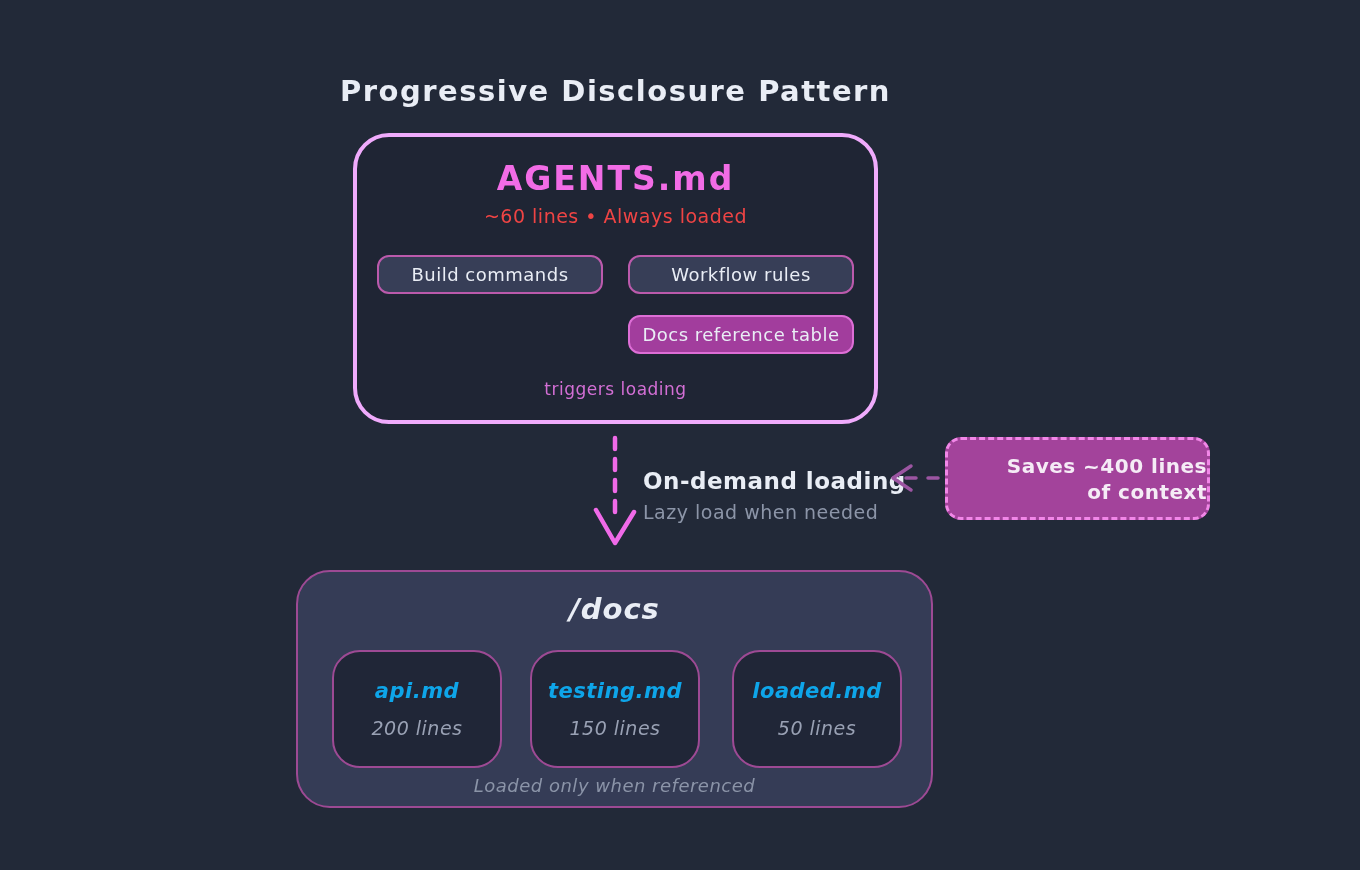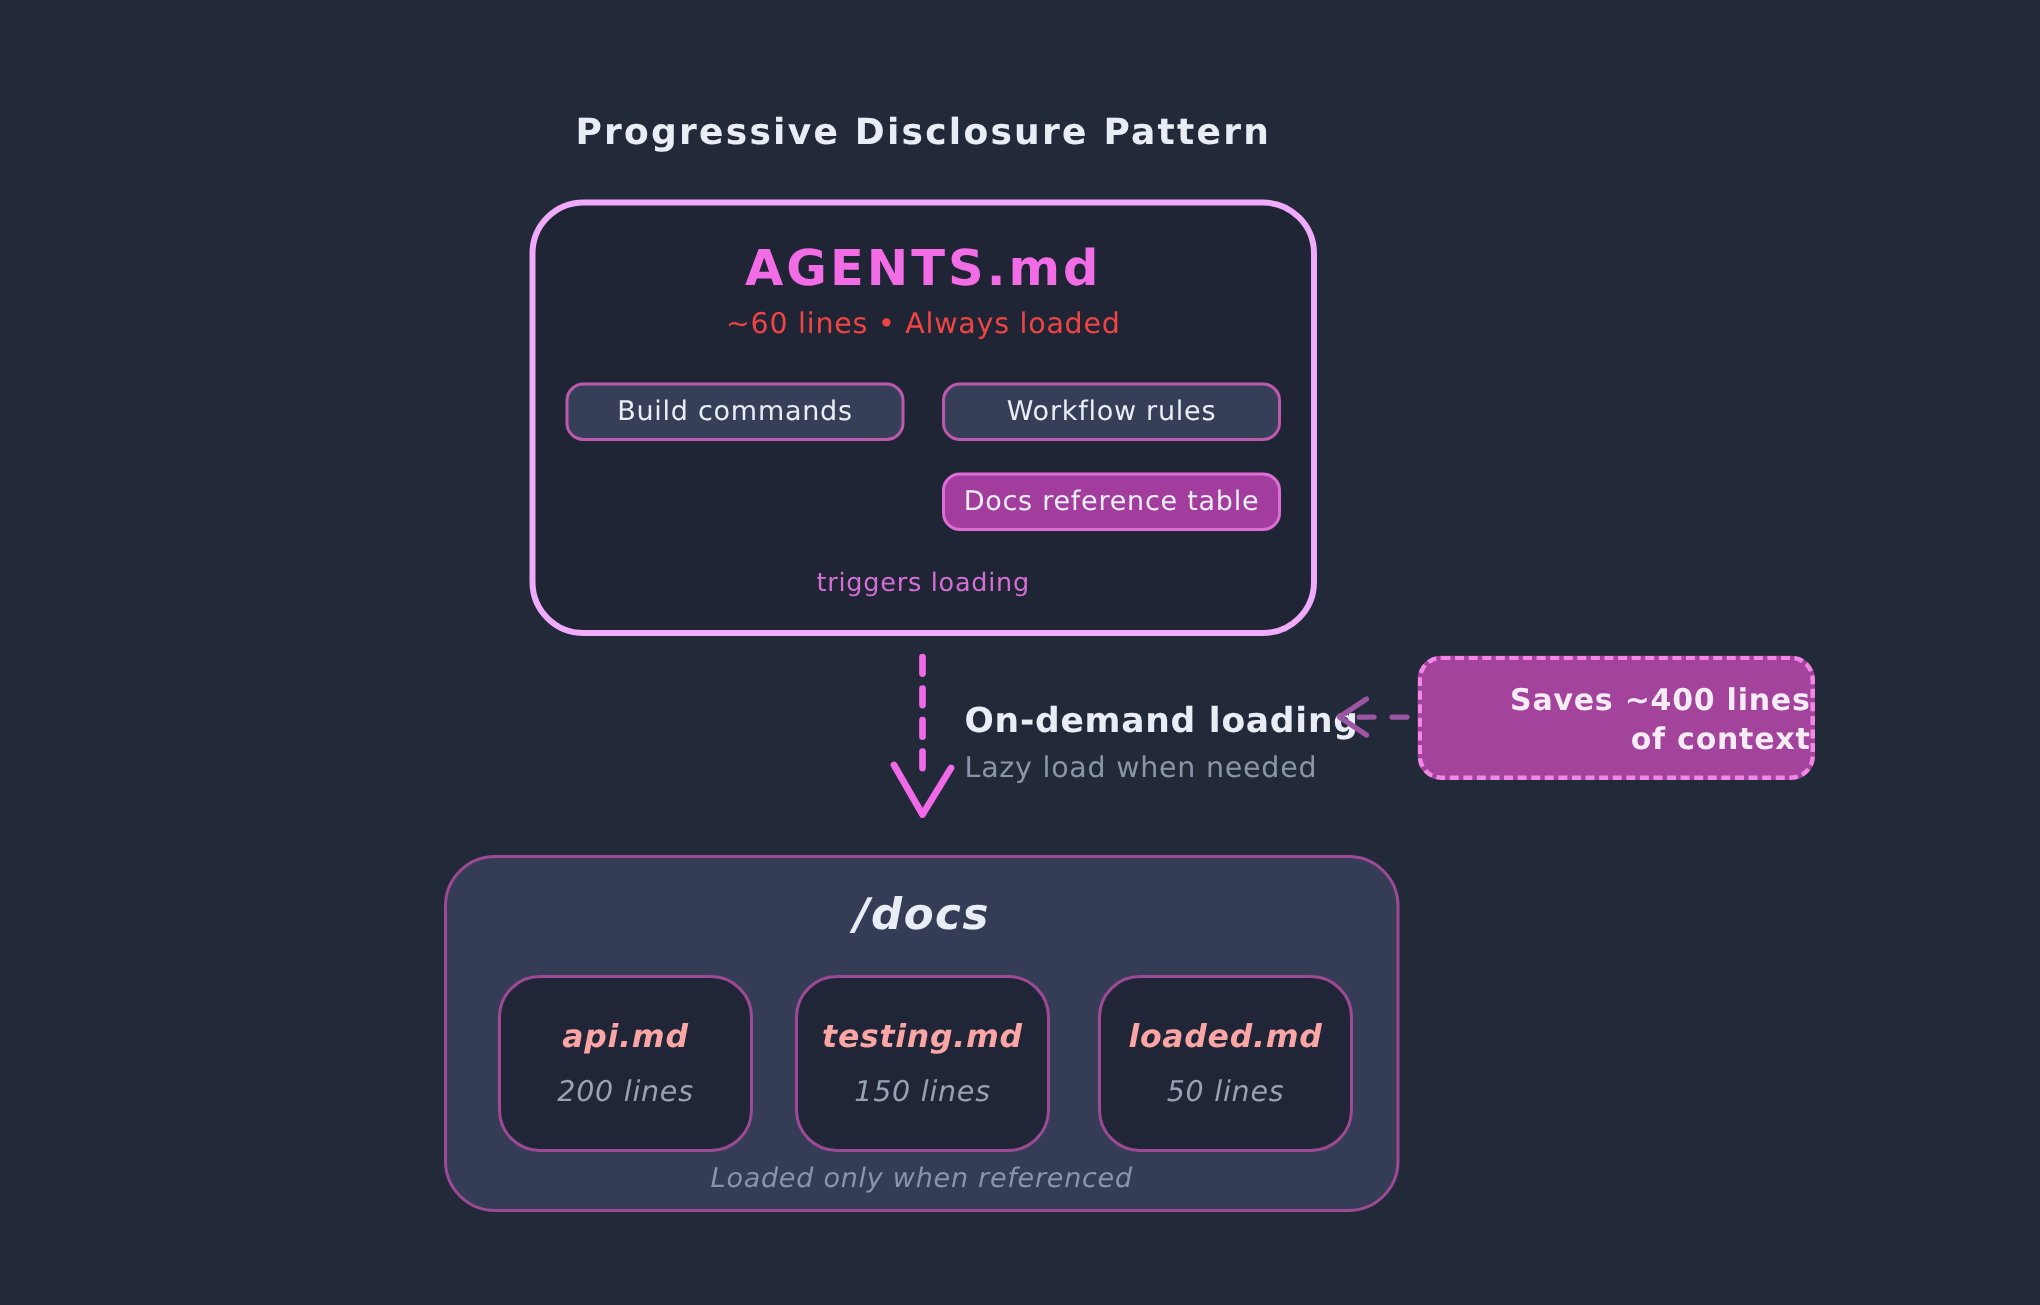--- a/index.html
+++ b/index.html
@@ -11,21 +11,21 @@
     position: relative;
   }
   .stage { position: absolute; inset: 0; }
 
   
   .diagram-title {
     position: absolute;
     left: 253px; top: 74px; width: 725px;
     text-align: center;
     color: #e9edf5;
-    font-size: 24px;
+    font-size: 29px;
     font-weight: bold;
     letter-spacing: 1.5px;
   }
 
   
   .agents-box {
     position: absolute;
     left: 353px; top: 133px;
     width: 525px; height: 291px;
     border: 4px solid #f0abfc;
@@ -135,21 +135,21 @@
     border: 2px solid #9d4a94;
     border-radius: 28px;
     display: flex; flex-direction: column;
     align-items: center; justify-content: center;
     gap: 14px;
   }
   .doc-card-1 { left: 34px; }
   .doc-card-2 { left: 232px; align-items: center; }
   .doc-card-3 { left: 434px; }
   .doc-name {
-    color: #fca5a5;
+    color: #0ea5e9;
     font-size: 21px;
     font-weight: bold;
     letter-spacing: 0.5px;
   }
   .doc-lines {
     color: #99a1b4;
     font-size: 19px;
     letter-spacing: 0.5px;
   }
   .docs-footer {

